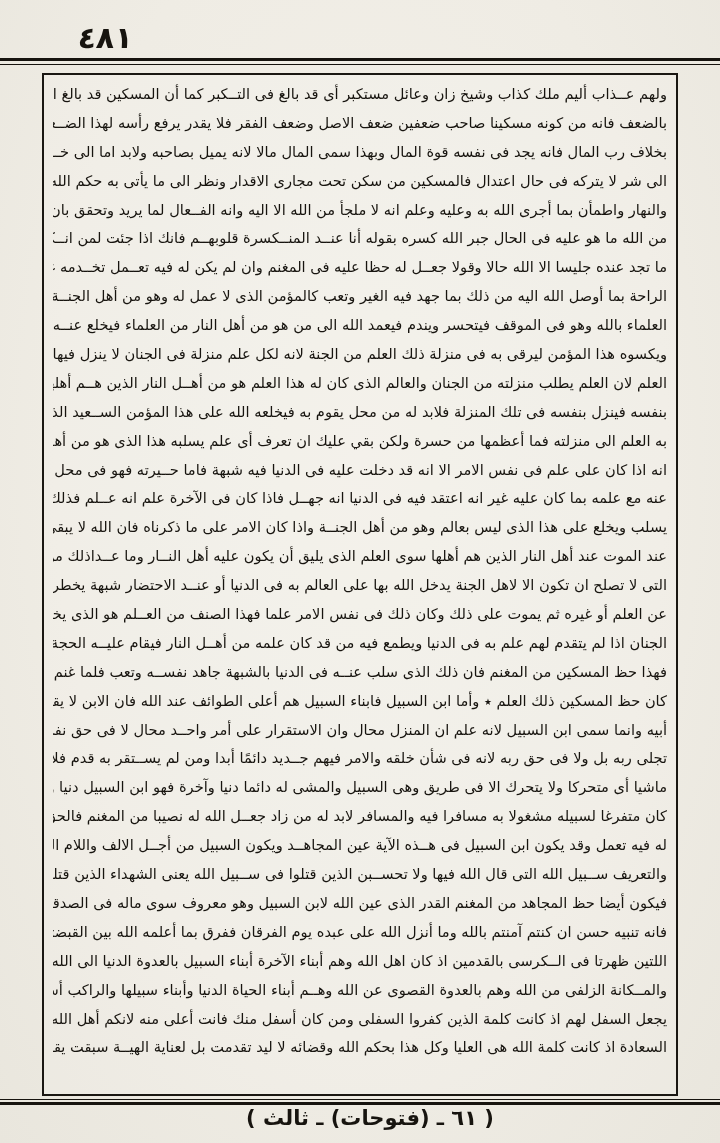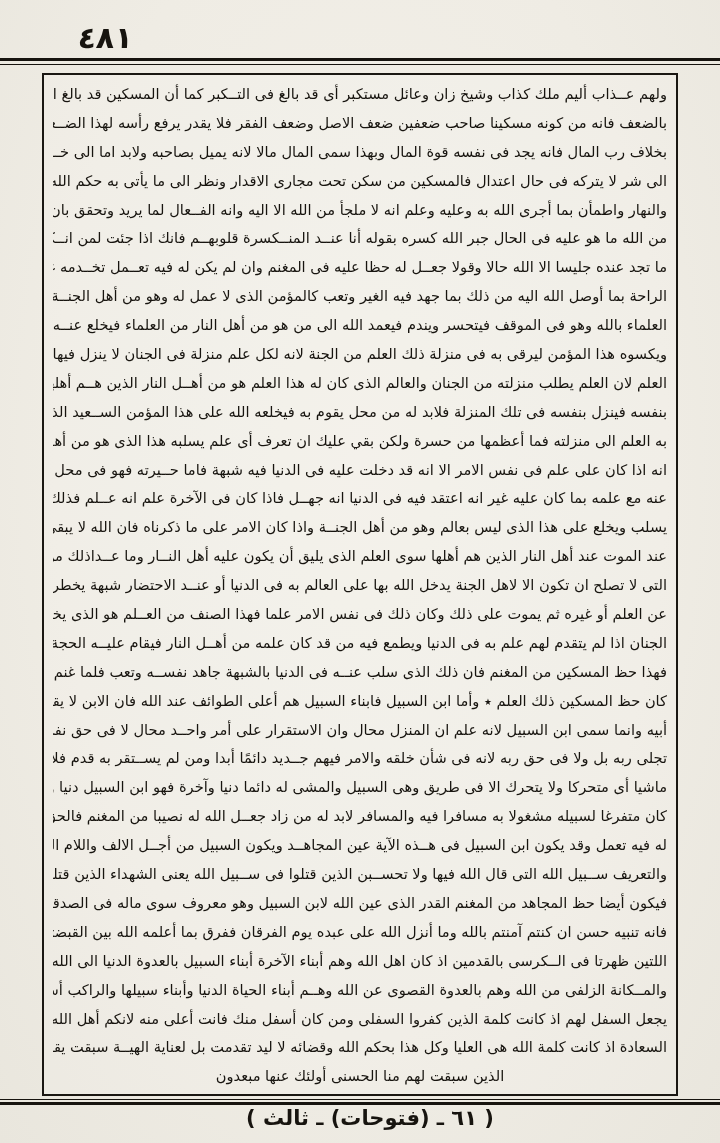--- a/index.html
+++ b/index.html
@@ -122,19 +122,18 @@
       <div class="line">ماشيا أى متحركا ولا يتحرك الا فى طريق وهى السبيل والمشى له دائما دنيا وآخرة فهو ابن السبيل دنيا وآخرة ولما</div>
       <div class="line">كان متفرغا لسبيله مشغولا به مسافرا فيه والمسافر لابد له من زاد جعــل الله له نصيبا من المغنم فالحق يغــذيه بما ليس</div>
       <div class="line">له فيه تعمل وقد يكون ابن السبيل فى هــذه الآية عين المجاهــد ويكون السبيل من أجــل الالف واللام اللتين للعهد</div>
       <div class="line">والتعريف ســبيل الله التى قال الله فيها ولا تحســبن الذين قتلوا فى ســبيل الله يعنى الشهداء الذين قتلوا فى الجهاد</div>
       <div class="line">فيكون أيضا حظ المجاهد من المغنم القدر الذى عين الله لابن السبيل وهو معروف سوى ماله فى الصدقات فاعلم ذلك</div>
       <div class="line">فانه تنبيه حسن ان كنتم آمنتم بالله وما أنزل الله على عبده يوم الفرقان ففرق بما أعلمه الله بين القبضتين بالــكلمتين</div>
       <div class="line">اللتين ظهرتا فى الــكرسى بالقدمين اذ كان اهل الله وهم أبناء الآخرة أبناء السبيل بالعدوة الدنيا الى الله بمحصل القربة</div>
       <div class="line">والمــكانة الزلفى من الله وهم بالعدوة القصوى عن الله وهــم أبناء الحياة الدنيا وأبناء سبيلها والراكب أســفل منكم</div>
       <div class="line">يجعل السفل لهم اذ كانت كلمة الذين كفروا السفلى ومن كان أسفل منك فانت أعلى منه لانكم أهل الله الذين لهــم</div>
       <div class="line">السعادة اذ كانت كلمة الله هى العليا وكل هذا بحكم الله وقضائه لا ليد تقدمت بل لعناية الهيــة سبقت يقول الله تعالى ان</div>
-      <div class="line">الذين سبقت لهم منا الحسنى أولئك عنها مبعدون</div>
     </div>
 </div>
 
 <div class="rule rule-bottom"></div>
 
 <div class="footer-signature">( ٦١ ـ (فتوحات) ـ ثالث )</div>
 
 </body></html>

